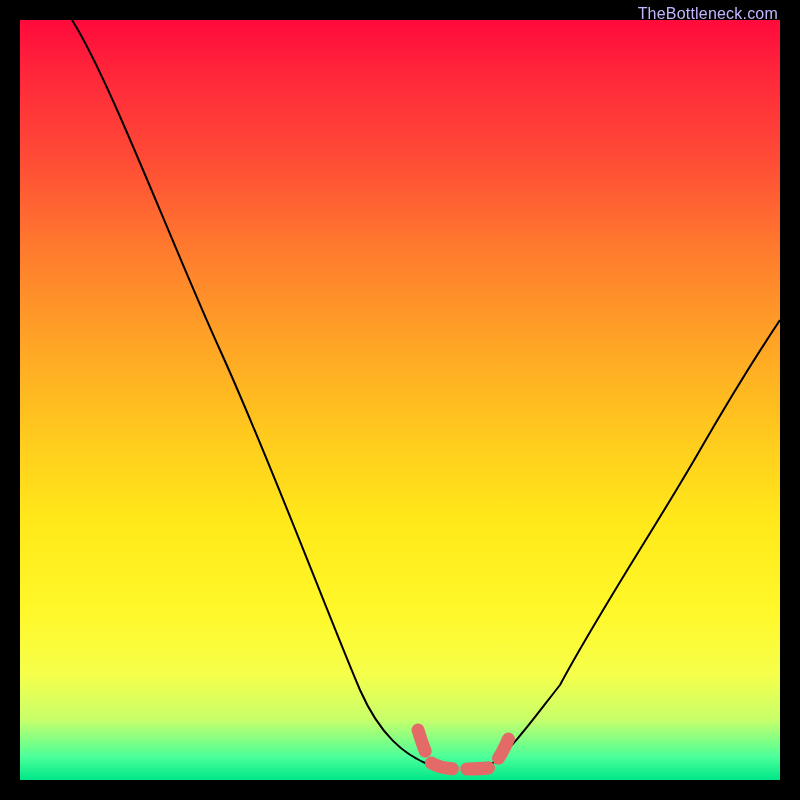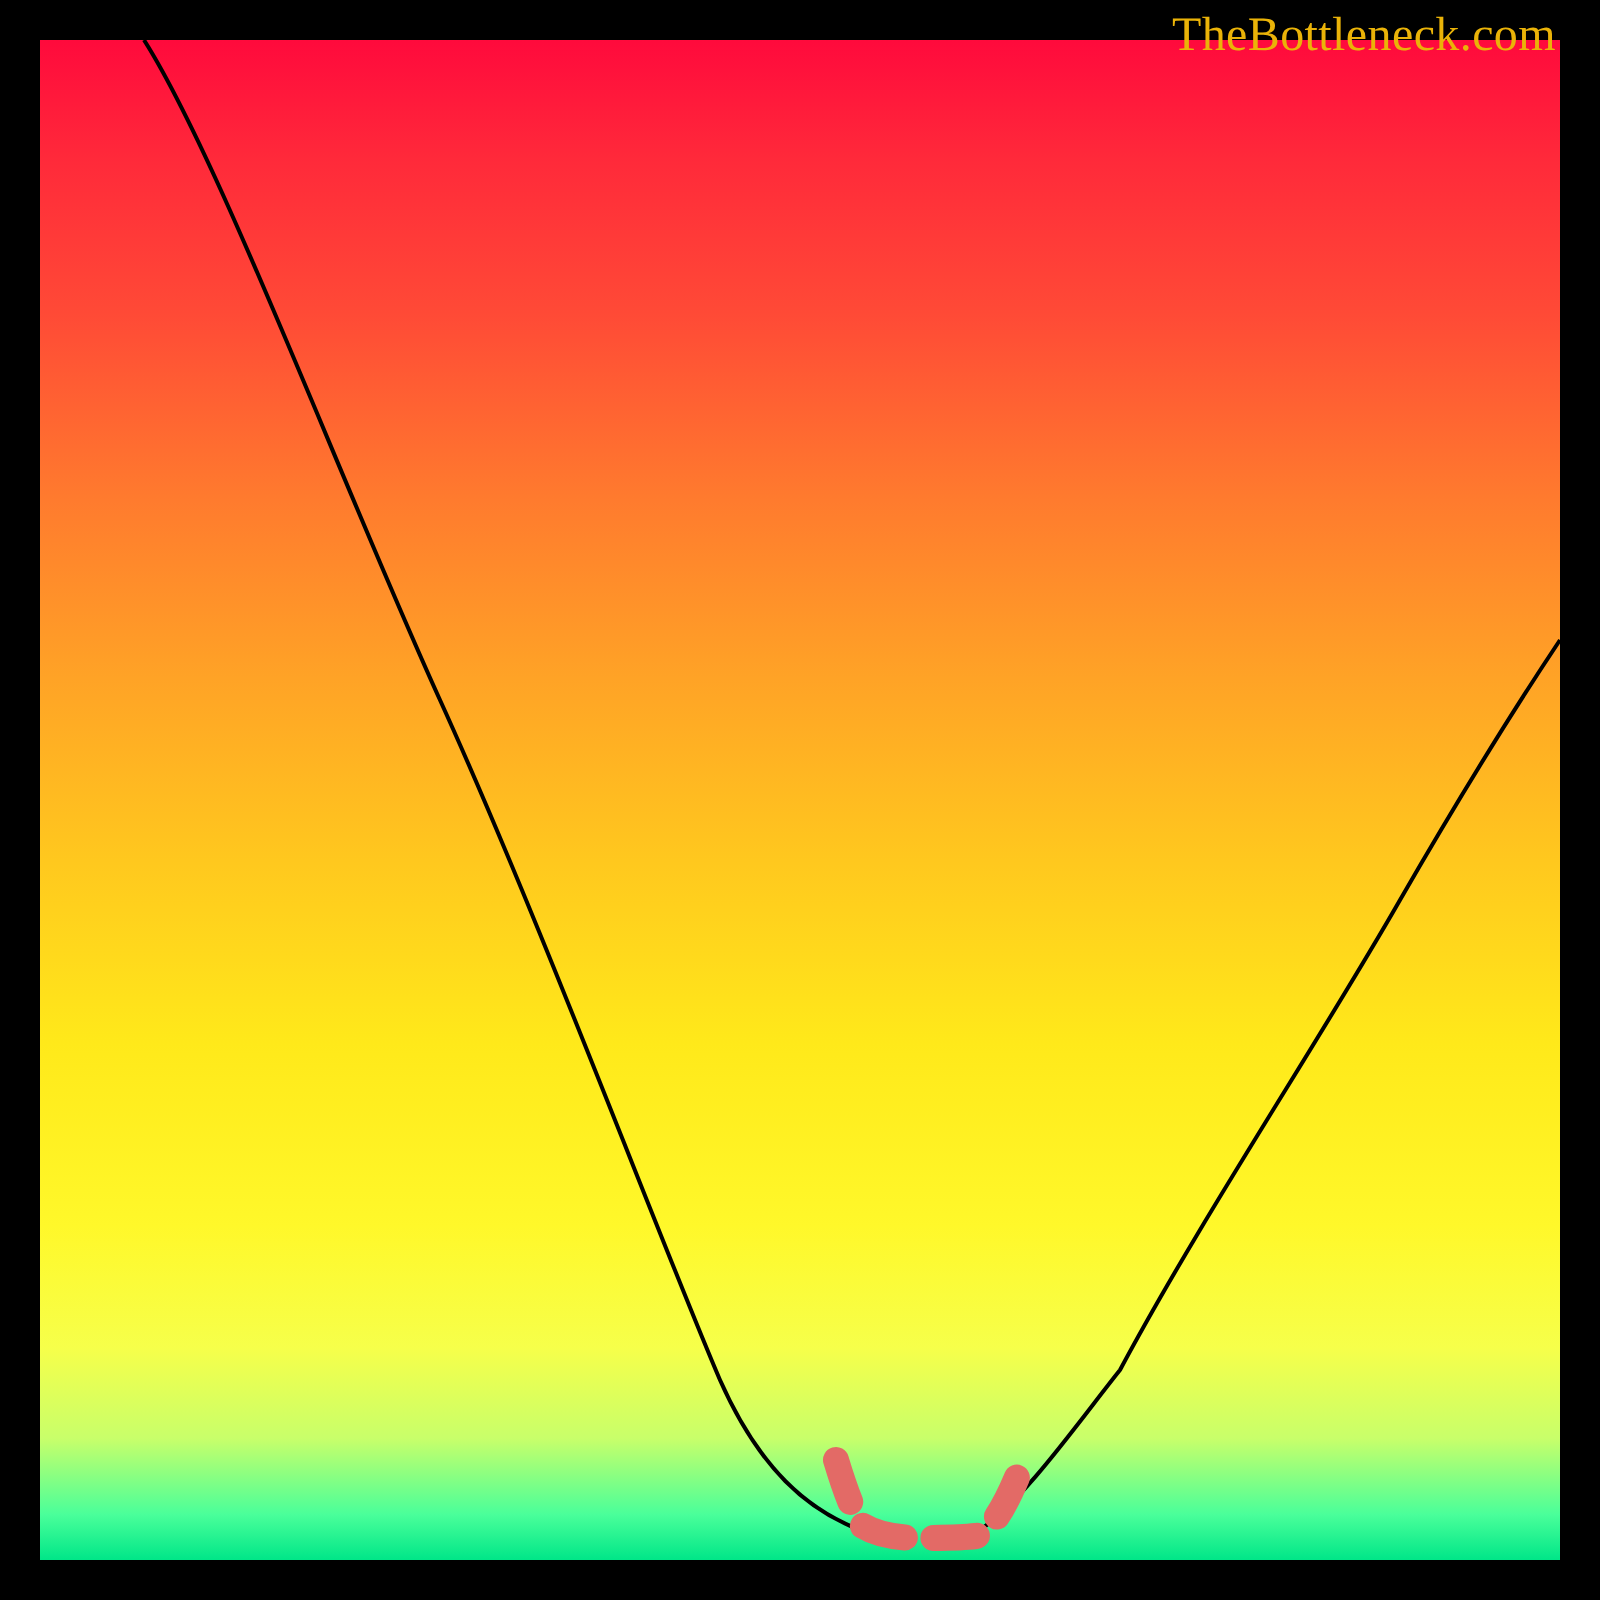--- a/index.html
+++ b/index.html
@@ -25,23 +25,23 @@
       #c8ff6a 92%,
       #4aff9a 97%,
       #00e688 100%
     );
   }
 
   .attribution {
     position: absolute;
     top: 5px;
     right: 22px;
-    font-family: Liberation Serif, serif;
-    font-size: 24px;
-    color: #eab308;
+    font-family: Liberation Sans, sans-serif;
+    font-size: 16px;
+    color: #c4b5fd;
     letter-spacing: 0.2px;
   }
 
   svg.curve {
     position: absolute;
     left: 0; top: 0;
     width: 760px; height: 760px;
   }
 
   .curve-path {

